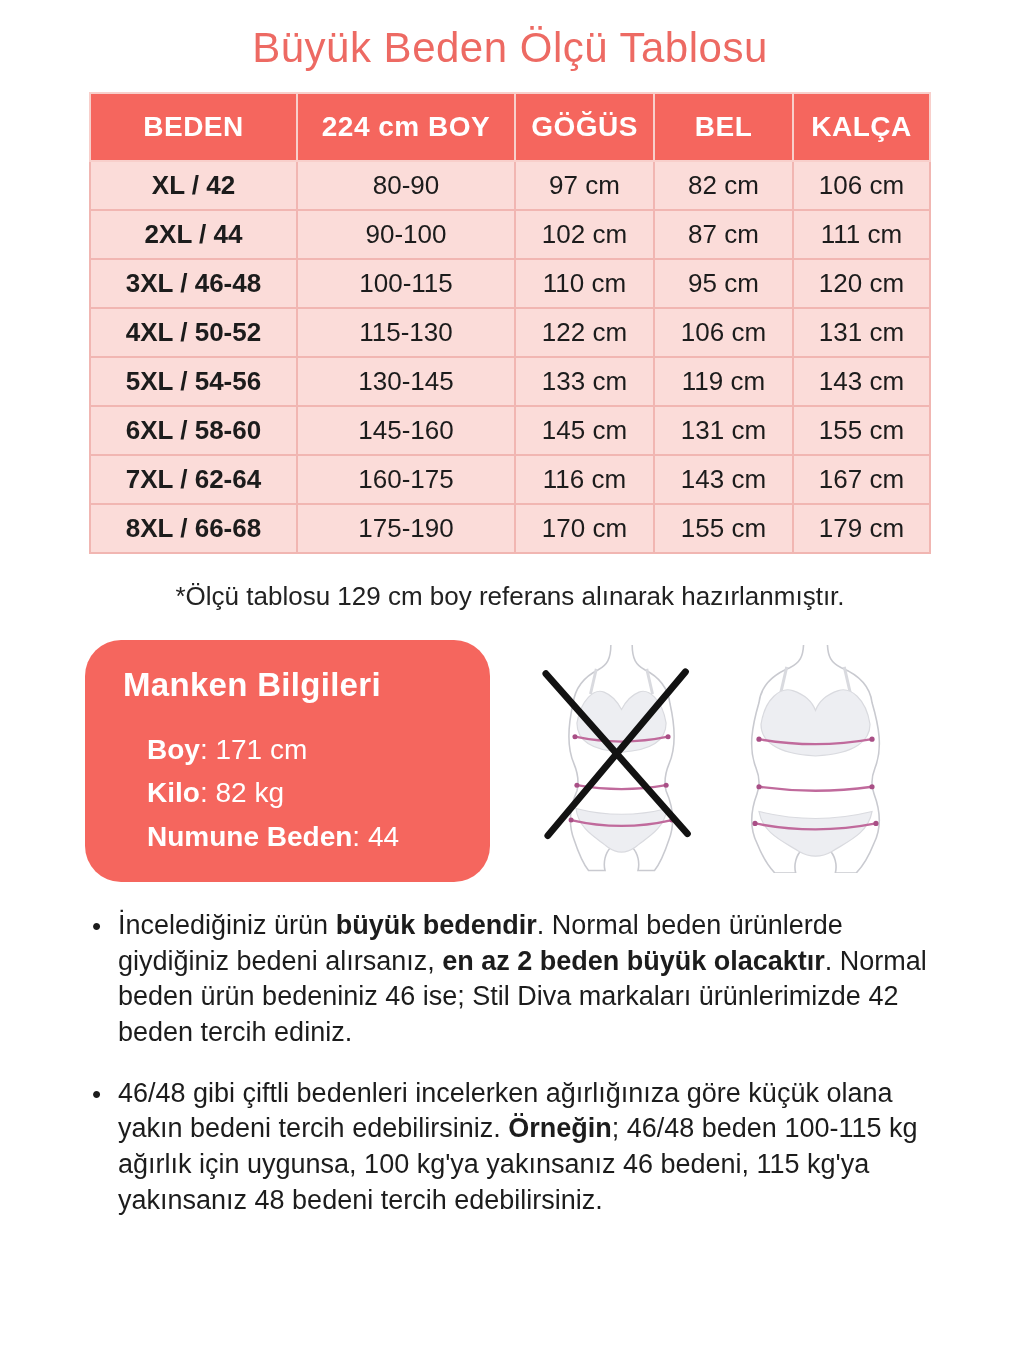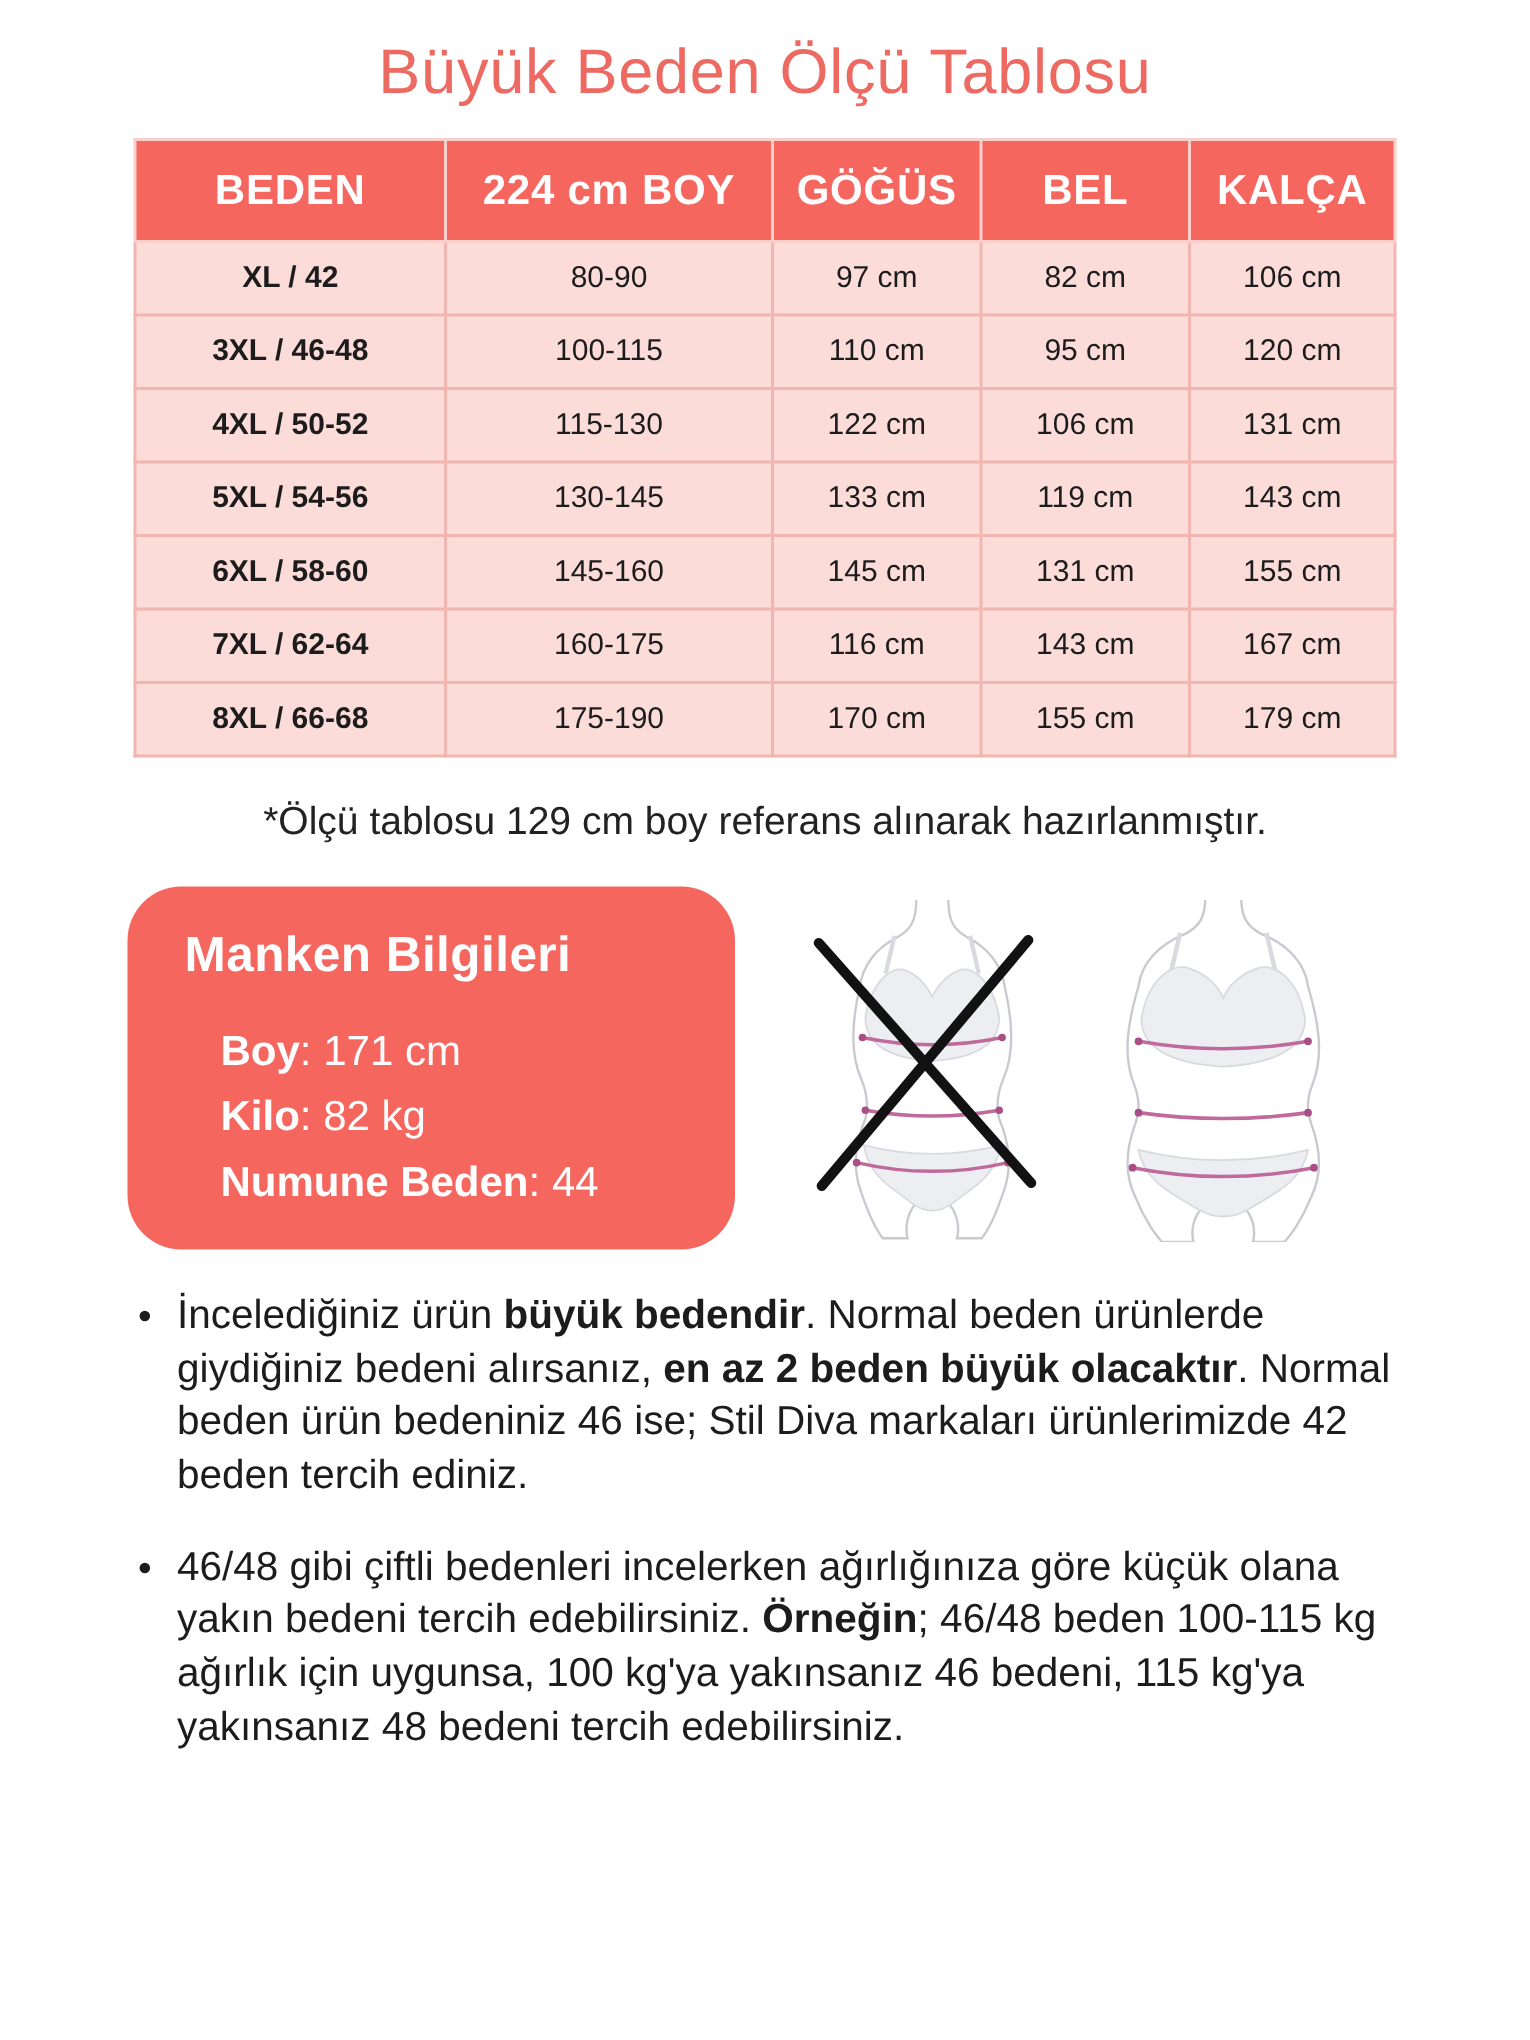--- a/index.html
+++ b/index.html
@@ -27,29 +27,29 @@
   }
   table.size-table{
     width:840px;margin:20px auto 0;border-collapse:collapse;table-layout:fixed;
   }
   table.size-table th{
     background:var(--coral);color:#ffffff;font-size:28px;font-weight:700;
     height:68px;text-align:center;vertical-align:middle;
     border:2px solid var(--header-border);letter-spacing:.5px;
   }
   table.size-table td{
-    background:var(--cell-bg);font-size:20px;height:49px;text-align:center;
+    background:var(--cell-bg);font-size:26px;height:49px;text-align:center;
     vertical-align:middle;border:2px solid var(--cell-border);color:var(--ink);
   }
   table.size-table td.size-col{font-weight:700;}
   .table-note{
     margin:27px 0 0;text-align:center;font-size:26px;color:#222222;
   }
   .info-row{
-    display:flex;align-items:flex-end;margin:28px 0 0 85px;
+    display:flex;align-items:center;margin:28px 0 0 85px;
   }
   .model-box{
     width:405px;min-height:222px;background:var(--coral);border-radius:36px;
     padding:26px 24px 24px 38px;color:#ffffff;flex:0 0 auto;
   }
   .model-box-title{
     margin:0 0 24px;font-size:33px;font-weight:800;letter-spacing:.3px;
   }
   .model-line{font-size:28px;line-height:1.55;margin-left:24px;}
   .model-line b{font-weight:700;}
@@ -97,20 +97,27 @@
         <th>KALÇA</th>
       </tr>
   </thead>
   <tbody>
       <tr>
         <td class="size-col">XL / 42</td>
         <td>80-90</td>
         <td>97 cm</td>
         <td>82 cm</td>
         <td>106 cm</td>
+      </tr>
+      <tr>
+        <td class="size-col">2XL / 44</td>
+        <td>90-100</td>
+        <td>102 cm</td>
+        <td>87 cm</td>
+        <td>111 cm</td>
       </tr>
       <tr>
         <td class="size-col">3XL / 46-48</td>
         <td>100-115</td>
         <td>110 cm</td>
         <td>95 cm</td>
         <td>120 cm</td>
       </tr>
       <tr>
         <td class="size-col">4XL / 50-52</td>

